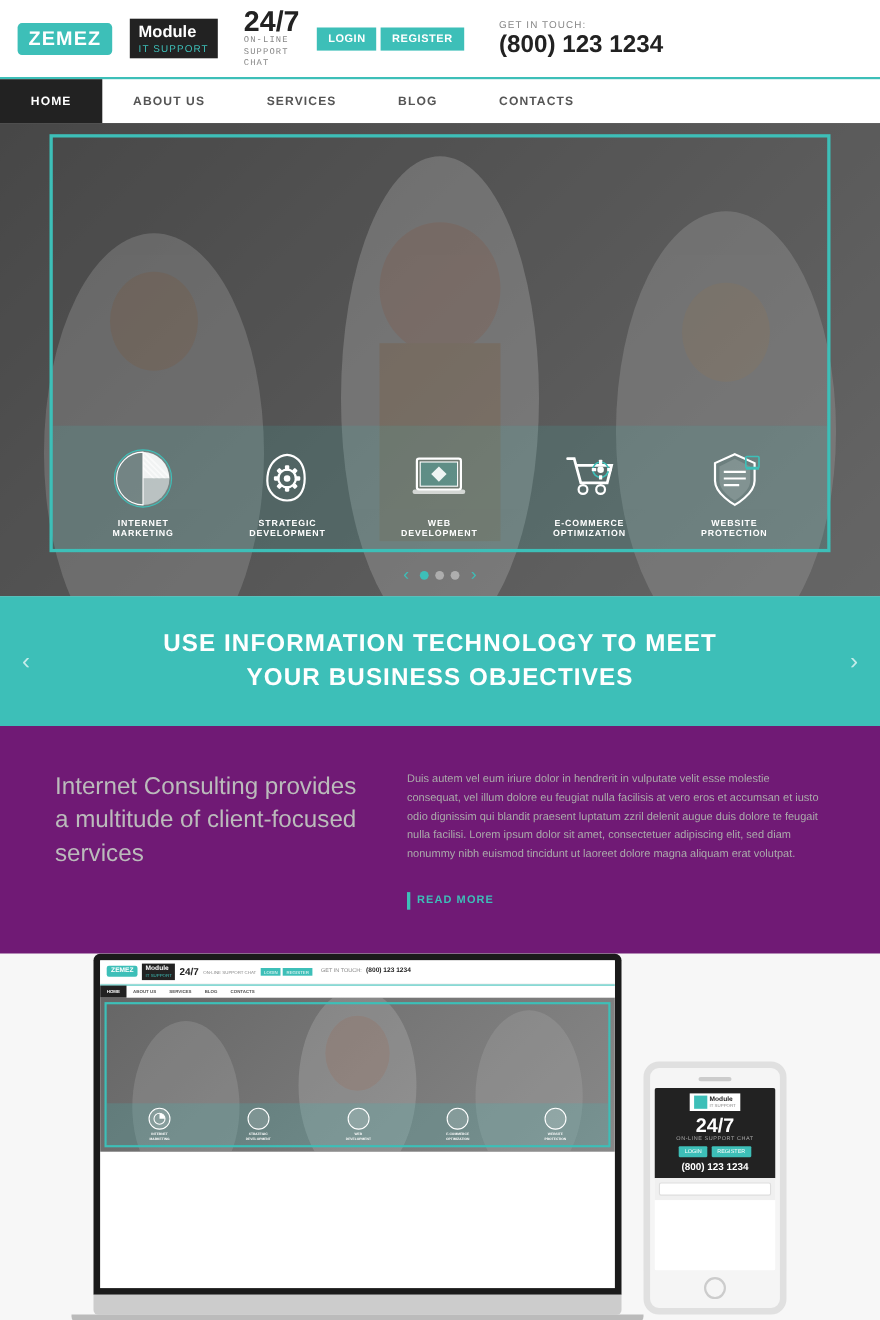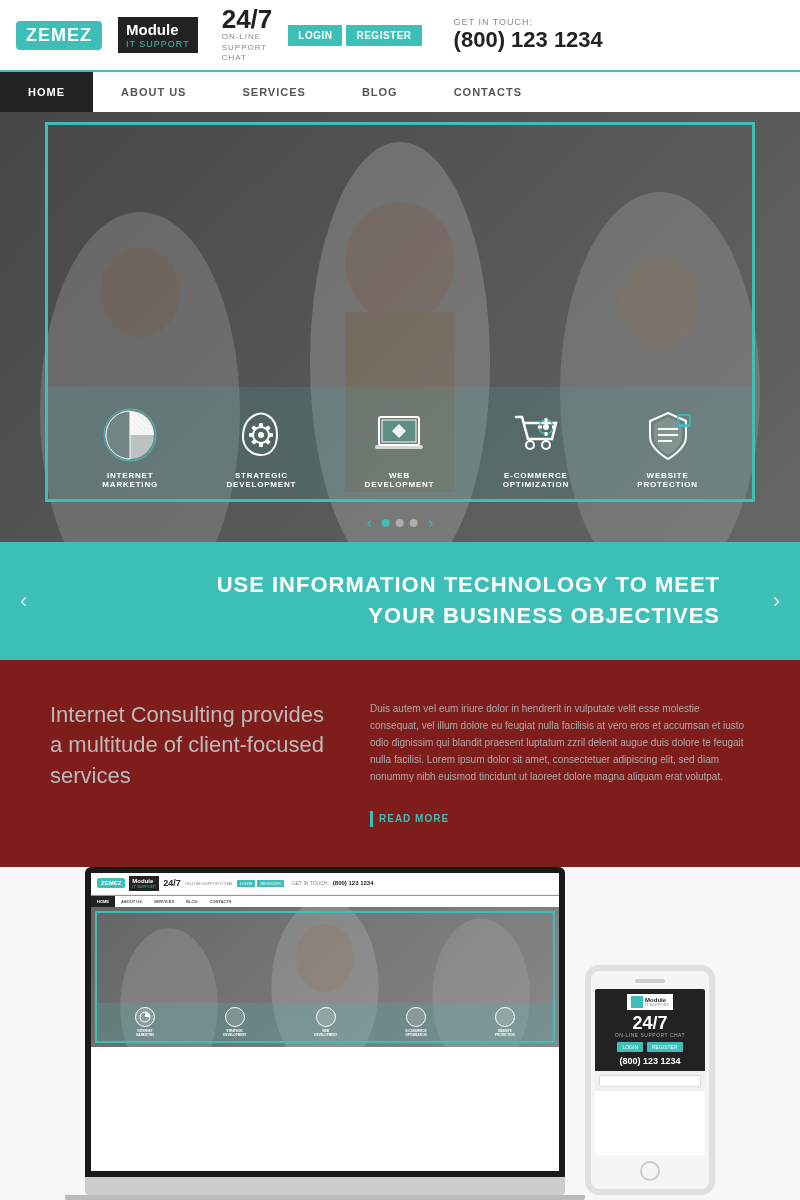--- a/index.html
+++ b/index.html
@@ -42,27 +42,27 @@
 
     
     .slider-nav { position: absolute; bottom: 10px; left: 50%; transform: translateX(-50%); display: flex; align-items: center; gap: 10px; }
     .slider-arrow { color: #3dbfb8; font-size: 16px; cursor: pointer; background: none; border: none; }
     .slider-dots { display: flex; gap: 6px; }
     .slider-dot { width: 8px; height: 8px; border-radius: 50%; background: rgba(255,255,255,0.4); }
     .slider-dot.active { background: #3dbfb8; }
 
     
     .banner-section { background: #3dbfb8; padding: 28px 80px; text-align: center; position: relative; }
-    .banner-text { font-size: 22px; font-weight: 900; color: #fff; letter-spacing: 1px; text-transform: uppercase; line-height: 1.4; text-align: right; }
+    .banner-text { font-size: 22px; font-weight: 900; color: #fff; letter-spacing: 1px; text-transform: uppercase; line-height: 1.4; }
     .banner-arrow-left, .banner-arrow-right { position: absolute; top: 50%; transform: translateY(-50%); color: rgba(255,255,255,0.7); font-size: 22px; cursor: pointer; background: none; border: none; }
     .banner-arrow-left { left: 20px; }
     .banner-arrow-right { right: 20px; }
 
     
-    .content-section { background: #7f1d1d; padding: 40px 50px; display: flex; gap: 40px; }
+    .content-section { background: #701a75; padding: 40px 50px; display: flex; gap: 40px; }
     .content-left { flex: 0 0 280px; }
     .content-heading { font-size: 22px; color: #bbb; font-weight: 400; line-height: 1.4; }
     .content-right { flex: 1; }
     .content-desc { font-size: 10px; color: #aaa; line-height: 1.7; margin-bottom: 26px; }
     .read-more { font-size: 10px; color: #3dbfb8; font-weight: 700; letter-spacing: 1px; text-transform: uppercase; cursor: pointer; }
     .read-more-line { display: flex; align-items: center; gap: 6px; margin-top: 10px; }
     .read-more-bar { width: 3px; height: 16px; background: #3dbfb8; }
 
     
     .devices-section { background: #f7f7f7; padding: 0 30px 40px; display: flex; justify-content: center; gap: 20px; align-items: flex-end; }
@@ -83,21 +83,21 @@
 <body>
 
 <div class="header">
   <span class="logo-zemez">ZEMEZ</span>
   <div class="logo-module">
     <span class="mod-title">Module</span>
     <span class="mod-sub">IT SUPPORT</span>
   </div>
   <div class="header-247">
     <span class="big-247">24/7</span>
-    <span class="sub-text" style="white-space:pre-line;">ON-LINE
+    <span class="sub-text" style="white-space:pre-line;font-family:Liberation Mono, monospace;">ON-LINE
 SUPPORT
 CHAT</span>
   </div>
   <div class="header-buttons">
     <button class="btn-login">LOGIN</button>
     <button class="btn-register">REGISTER</button>
   </div>
   <div class="header-contact">
     <div class="get-in">GET IN TOUCH:</div>
     <div class="phone">(800) 123 1234</div>

